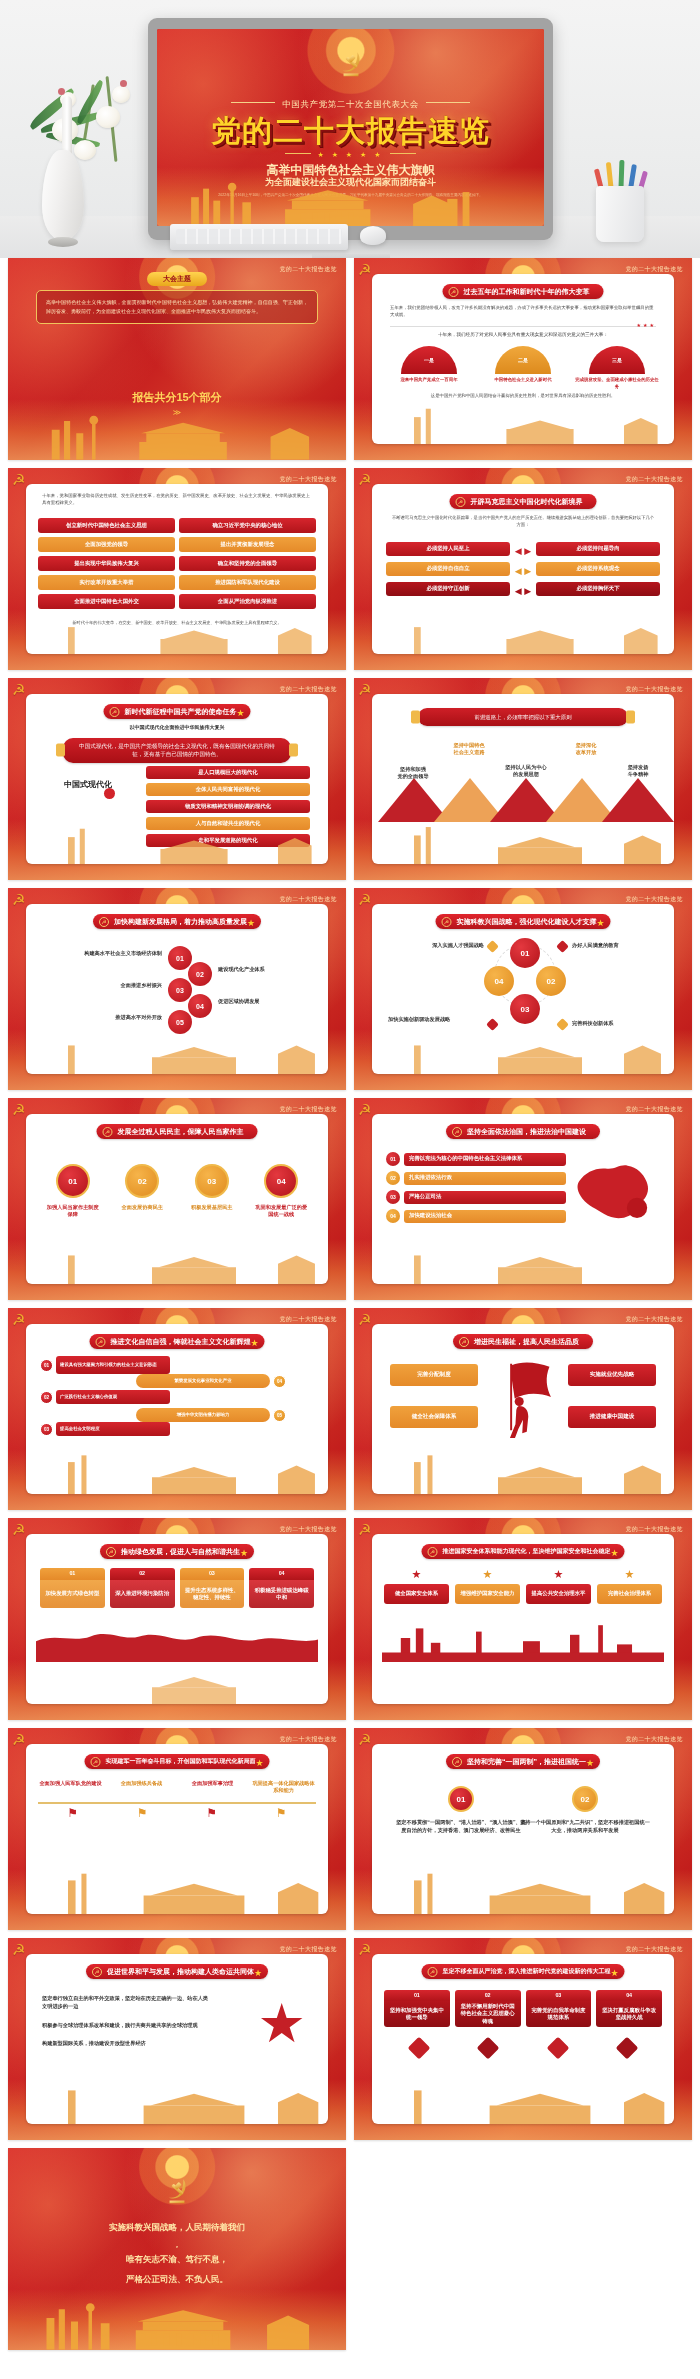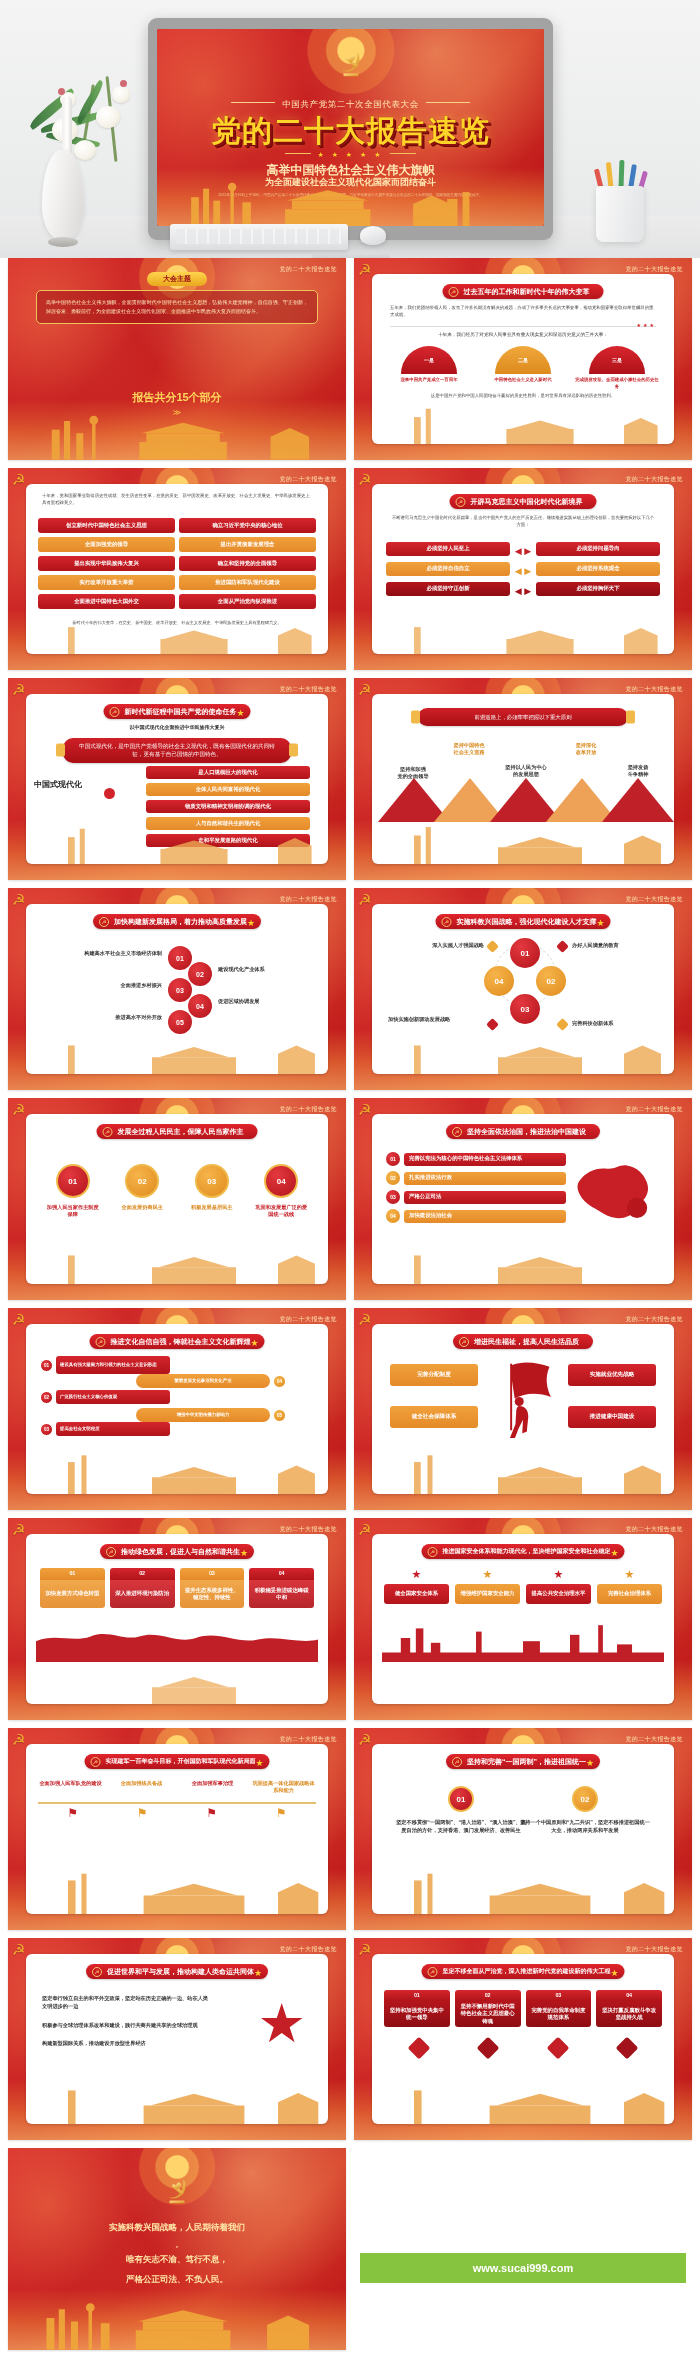--- a/index.html
+++ b/index.html
@@ -421,21 +421,21 @@
           <div class="ttl">
             <span class="dot">☭</span>
             <span>新时代新征程中国共产党的使命任务</span>
             <span class="star-deco">★</span>
           </div>
           <div style="position:absolute;left:0;right:0;top:30px;text-align:center;font-size:5px;font-weight:700;color:#333;">以中国式现代化全面推进中华民族伟大复兴</div>
           <div class="ribbon" style="top:44px;width:228px;">
             <span class="cap capL"></span><span class="cap capR"></span>
             <span>中国式现代化，是中国共产党领导的社会主义现代化，既有各国现代化的共同特征，更有基于自己国情的中国特色。</span>
           </div>
-          <div style="position:absolute;left:8px;top:86px;width:54px;text-align:left;font-size:8px;font-weight:700;color:#222;line-height:1.3;">中国式现代化</div>
+          <div style="position:absolute;left:32px;top:86px;width:54px;text-align:right;font-size:8px;font-weight:700;color:#222;line-height:1.3;">中国式现代化</div>
           <div style="position:absolute;left:78px;top:94px;width:11px;height:11px;border-radius:50%;background:#d2232a;"></div>
           <div style="position:absolute;left:120px;right:18px;top:72px;display:flex;flex-direction:column;gap:4px;">
             <div class="bar red" style="height:13px;">是人口规模巨大的现代化</div>
             <div class="bar org" style="height:13px;">全体人民共同富裕的现代化</div>
             <div class="bar red" style="height:13px;">物质文明和精神文明相协调的现代化</div>
             <div class="bar org" style="height:13px;">人与自然和谐共生的现代化</div>
             <div class="bar red" style="height:13px;">走和平发展道路的现代化</div>
           </div>
           <svg class="pcity" viewBox="0 0 400 50" preserveAspectRatio="none">
             <g fill="#eda953" opacity=".8">
@@ -1009,18 +1009,17 @@
               <rect x="178" y="42" width="6" height="13"></rect>
             <rect x="192" y="42" width="6" height="13"></rect>
               <rect x="206" y="42" width="6" height="13"></rect>
             <rect x="220" y="42" width="6" height="13"></rect>
               <rect x="234" y="42" width="6" height="13"></rect>
           </g>
           </svg>
       </div>
 
       <div class="promo">
-        <div class="promo-b">www.sucai999.com</div>
       </div>
     </div>
 
   </div>
 </div>
 
 </body></html>

